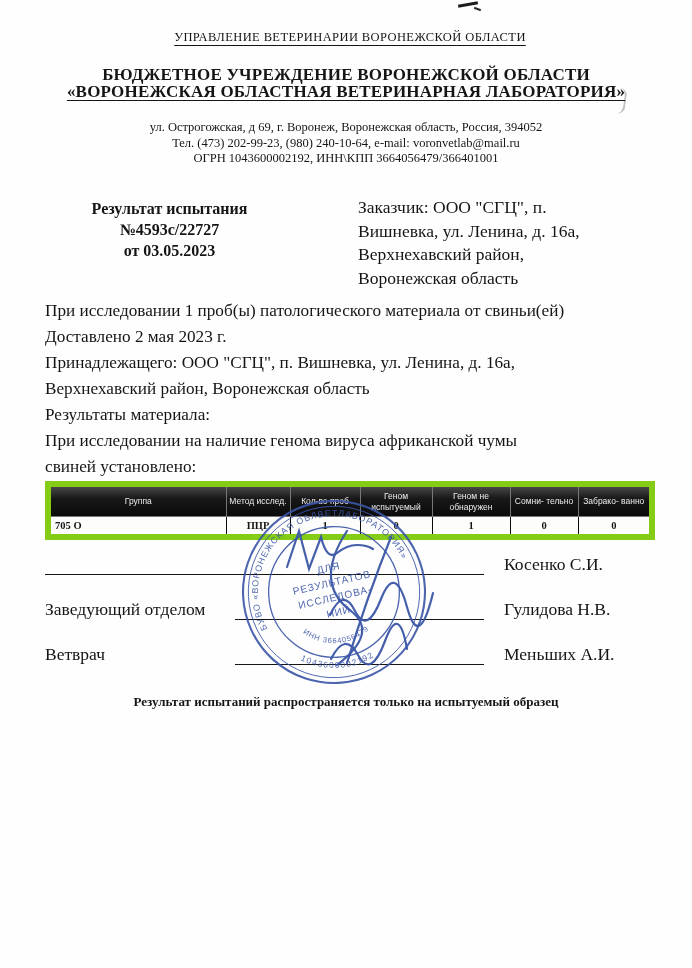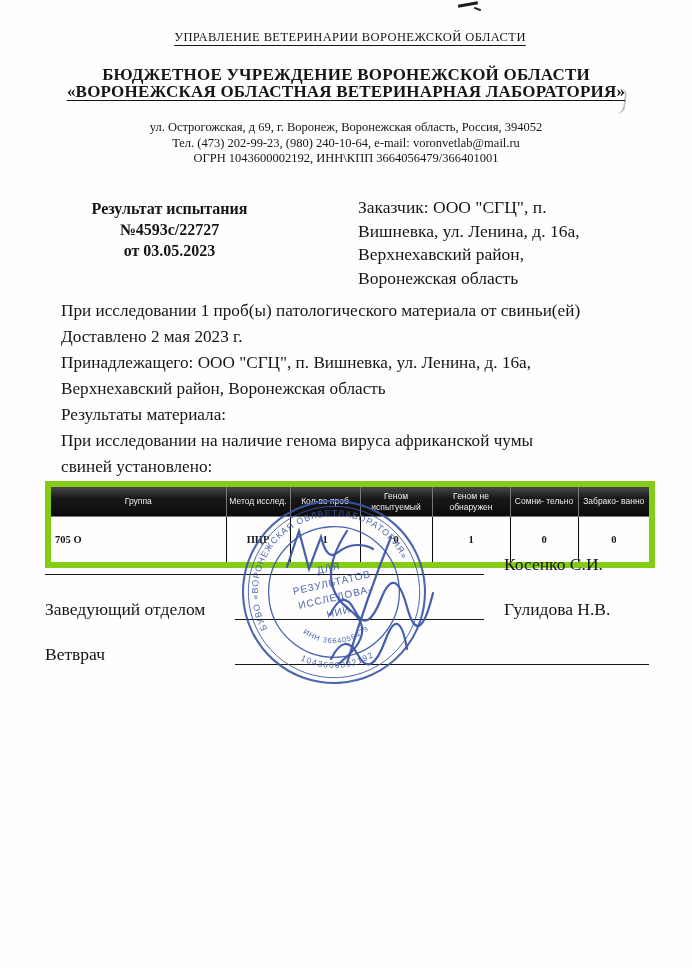--- a/index.html
+++ b/index.html
@@ -23,32 +23,32 @@
   
   .result-left { position:absolute; top:198px; left:62px; width:215px;
     text-align:center; font-weight:bold; font-size:16px; line-height:21px; }
   .result-right { position:absolute; top:196px; left:358px; width:295px;
     font-size:17.5px; line-height:23.5px; }
   .result-right div { white-space:nowrap; }
 
   
   .body-block { position:absolute; top:298px; left:45px; width:604px;
     font-size:17.2px; line-height:26px; }
-  .body-block div { white-space:nowrap;margin-left:16px; }
+  .body-block div { white-space:nowrap; }
 
   
   .results-table { position:absolute; top:481px; left:45px; width:604px;
     border-collapse:collapse; table-layout:fixed; border:6px solid #84cc16; }
   .results-table th {
     background:linear-gradient(180deg,#474747,#181818 40%,#0b0b0b);
     color:#ececec; font-family:"Liberation Sans","DejaVu Sans",sans-serif;
     font-size:8.5px; font-weight:normal; line-height:10.5px;
     border:1px solid #777; padding:4px 2px; text-align:center; height:32px; }
   .results-table td { border:1px solid #0a0a0a; font-size:10.5px; font-weight:bold;
-    text-align:center; padding:17px 4px; height:16px; background:#fdfdfc; }
+    text-align:center; padding:3px 4px; height:16px; background:#fdfdfc; }
   .results-table td:first-child { text-align:left; }
 
   
   .sig-block { position:absolute; top:545px; left:45px; width:604px; font-size:17.5px; }
   .sig-row { display:flex; align-items:flex-end; height:30px; margin-bottom:15px; }
   .sig-role { width:190px; white-space:nowrap; }
   .sig-line { flex:1; border-bottom:1.4px solid #151515; height:100%; }
   .sig-name { width:165px; padding-left:20px; white-space:nowrap; }
 
   
@@ -170,20 +170,21 @@
       <div class="sig-name">Косенко С.И.</div>
     </div>
     <div class="sig-row">
       <div class="sig-role">Заведующий отделом</div>
       <div class="sig-line"></div>
       <div class="sig-name">Гулидова Н.В.</div>
     </div>
     <div class="sig-row">
       <div class="sig-role">Ветврач</div>
       <div class="sig-line"></div>
+      <div class="sig-name">Меньших А.И.</div>
     </div>
   </div>
 
   <svg class="stamp-svg" viewBox="0 0 240 240">
     <defs>
       <path id="ringPath" d="M 45.5,163 A 86,86 0 1 1 194.5,163" fill="none"></path>
       <path id="outerBottomPath" d="M 34,120 A 86,86 0 0 0 206,120" fill="none"></path>
       <path id="innerBottomPath" d="M 62,120 A 58,58 0 0 0 178,120" fill="none"></path>
     </defs>
     <circle cx="120" cy="120" r="103" class="s-ring" stroke-width="2.4"></circle>
@@ -201,14 +202,15 @@
   </svg>
 
   <svg class="sig-ink" viewBox="0 0 310 175">
     <path d="M 92,52 L 104,16 L 114,54 L 126,22 Q 132,46 142,38 T 162,30 T 178,34"></path>
     <path d="M 135,100 Q 148,72 160,96 T 186,84 T 212,92 T 238,78"></path>
     <path d="M 136,144 Q 150,116 163,140 T 190,126 T 212,134"></path>
     <path d="M 152,16 Q 118,68 156,96 Q 184,118 142,150" stroke-width="1.8"></path>
     <path d="M 196,22 Q 172,82 152,148" stroke-width="1.6"></path>
   </svg>
 
+  <div class="footer-note">Результат испытаний распространяется только на испытуемый образец</div>
 
 </div>
 
 </body></html>

